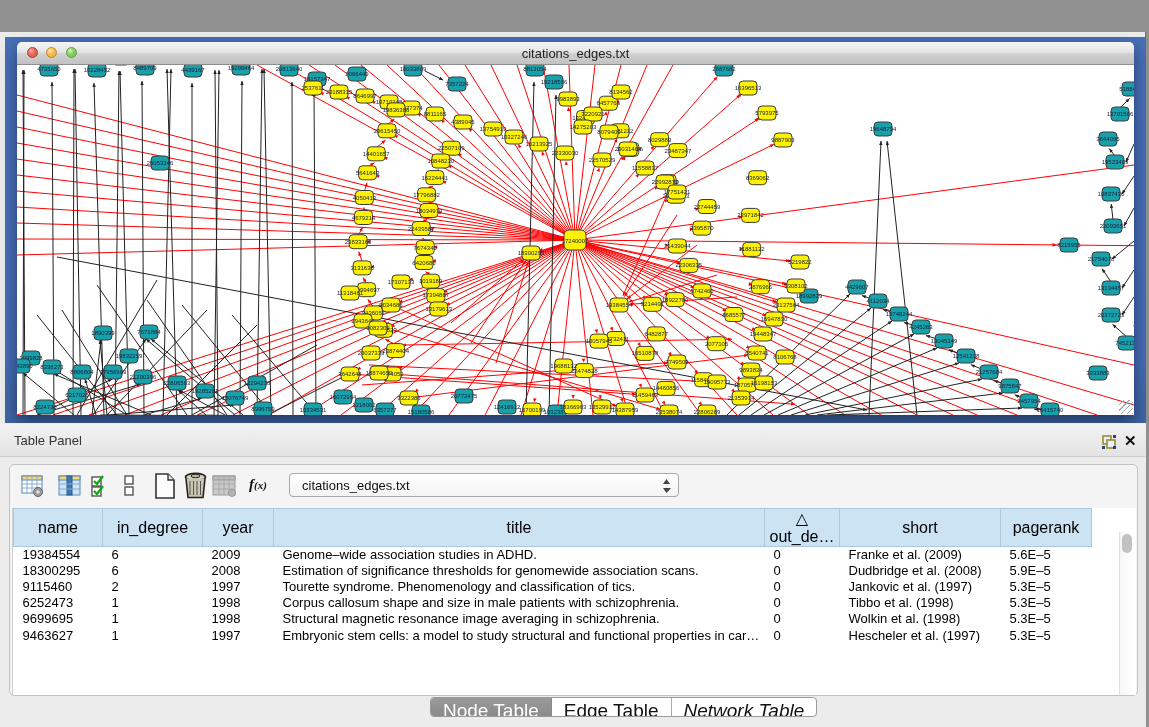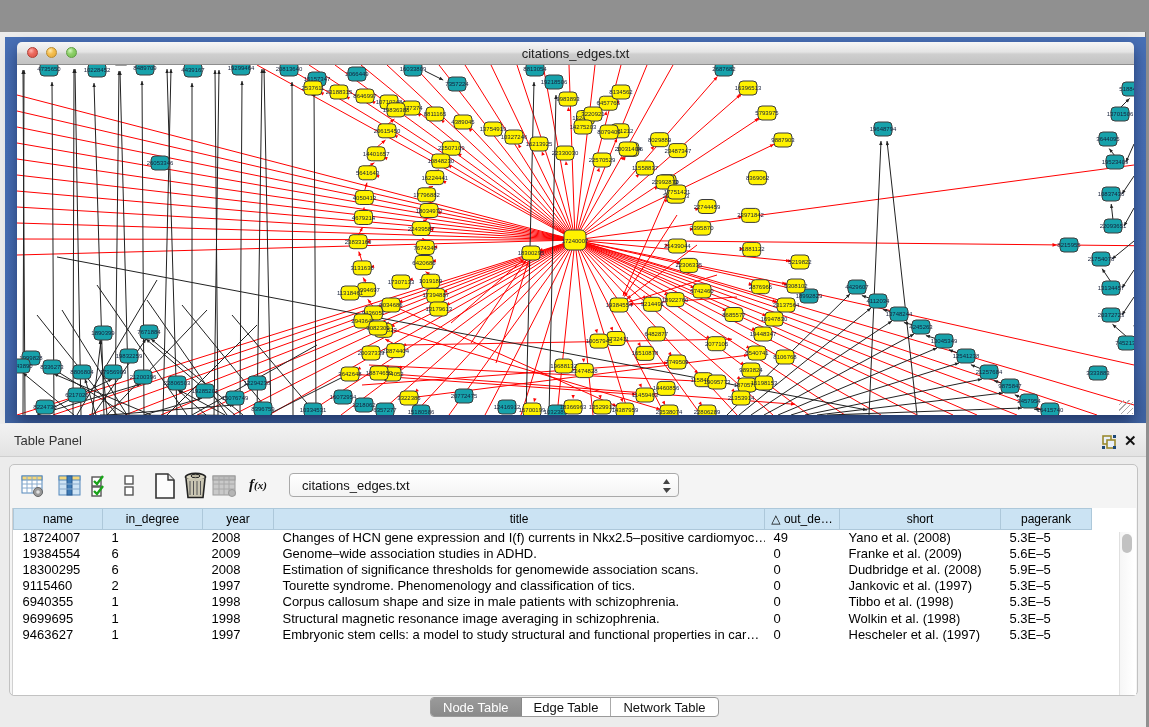--- a/index.html
+++ b/index.html
@@ -15,29 +15,29 @@
 .grip { position:absolute; right:1px; bottom:1px; width:14px; height:14px;
   background:repeating-linear-gradient(135deg, transparent 0 3px, #aaa 3px 4px); }
 .tablepanel { position:absolute; left:0; top:391px; width:1146px; height:326px; background:#ececec; }
 .tp-head { position:absolute; left:0; top:1px; width:1146px; height:33px; background:linear-gradient(180deg,#f2f2f2,#e3e3e3); border-bottom:1px solid #cfcfcf; }
 .tp-head .t { position:absolute; left:14px; top:9px; font-size:13px; color:#333; }
 .tp-x { position:absolute; left:1124px; top:8px; font-size:15px; font-weight:bold; color:#111; }
 .container { position:absolute; left:9px; top:41px; width:1129px; height:232px; background:#f4f4f4; border:1px solid #c2c2c2; border-radius:5px; }
 .toolbar { position:absolute; left:0; top:0; width:100%; height:42px; }
 .combo { position:absolute; left:279px; top:8px; width:390px; height:24px; background:linear-gradient(180deg,#ffffff,#f4f4f4); border:1px solid #a9a9a9; border-radius:4px; font-size:13px; color:#111; padding:4px 0 0 12px; }
 table.grid { border-collapse:collapse; table-layout:fixed; width:1078px; font-size:13px; color:#000; background:#fff; }
-table.grid th { background:#cbe3f3; border:1px solid #adc8da; border-top:1px solid #adc8da; font-weight:normal; font-size:12px; height:21px; padding:0 2px; }
+table.grid th { background:#cbe3f3; border:1px solid #adc8da; border-top:1px solid #adc8da; font-weight:normal; font-size:16px; height:21px; padding:0 2px; }
 table.grid td { height:16.1px; padding:0 2px 0 9px; white-space:nowrap; overflow:hidden; border:none; }
 .gridwrap { position:absolute; left:2px; top:43px; width:1124px; height:187px; background:#fff; overflow:hidden; border-left:1px solid #d0d0d0;}
 .sbar { position:absolute; right:2px; top:24px; width:15px; height:163px; background:linear-gradient(90deg,#f6f6f6,#fff); border-left:1px solid #e0e0e0; }
 .sthumb { position:absolute; left:2px; top:2px; width:10px; height:19px; background:#c2c2c2; border-radius:5px; }
 .tabs { position:absolute; left:430px; top:274px; height:20px; display:flex; border:1px solid #9a9a9a; border-radius:4px; overflow:hidden; background:#fff; }
-.tabs .tab { font-size:13px; padding:2px 12px 0 12px; color:#111; border-right:1px solid #aaa; }
+.tabs .tab { font-size:19px; padding:2px 12px 0 12px; color:#111; border-right:1px solid #aaa; }
 .tabs .tab.sel { background:linear-gradient(180deg,#9a9a9a,#8a8a8a); color:#fff; border-right:1px solid #888; }
-.tabs .tab:last-child { border-right:none; }
+.tabs .tab:last-child { border-right:none;font-style:italic; }
 .status { position:absolute; left:0; top:300px; width:1146px; height:26px; }
 .mem { position:absolute; left:1056px; top:8px; width:62px; text-align:right; font-size:11px; color:#222; }
 .dot { position:absolute; left:1123px; top:8px; width:12px; height:12px; border-radius:50%; background:#3dc43d; border:1px solid #2a7d2a; }
 .ic { display:inline-block; vertical-align:top; }
 </style></head>
 <body>
 <div class="app">
   <div class="desktop">
     <div class="macwin">
       <div class="canvas"><svg width="1117" height="350" viewBox="0 0 1117 350" font-family="Liberation Sans, sans-serif">
@@ -872,29 +872,20 @@
           <tbody>
               <tr>
                 <th>name</th>
                 <th>in_degree</th>
                 <th>year</th>
                 <th>title</th>
                 <th>△ out_de…</th>
                 <th>short</th>
                 <th>pagerank</th>
               </tr>
-          <tr>
-                <td class="c1">18724007</td>
-                <td class="c2">1</td>
-                <td class="c3">2008</td>
-                <td class="c4">Changes of HCN gene expression and I(f) currents in Nkx2.5–positive cardiomyoc…</td>
-                <td class="c5">49</td>
-                <td class="c6">Yano et al. (2008)</td>
-                <td class="c7">5.3E–5</td>
-              </tr>
               <tr>
                 <td class="c1">19384554</td>
                 <td class="c2">6</td>
                 <td class="c3">2009</td>
                 <td class="c4">Genome–wide association studies in ADHD.</td>
                 <td class="c5">0</td>
                 <td class="c6">Franke et al. (2009)</td>
                 <td class="c7">5.6E–5</td>
               </tr>
               <tr>
@@ -909,21 +900,21 @@
               <tr>
                 <td class="c1">9115460</td>
                 <td class="c2">2</td>
                 <td class="c3">1997</td>
                 <td class="c4">Tourette syndrome. Phenomenology and classification of tics.</td>
                 <td class="c5">0</td>
                 <td class="c6">Jankovic et al. (1997)</td>
                 <td class="c7">5.3E–5</td>
               </tr>
               <tr>
-                <td class="c1">6940355</td>
+                <td class="c1">6252473</td>
                 <td class="c2">1</td>
                 <td class="c3">1998</td>
                 <td class="c4">Corpus callosum shape and size in male patients with schizophrenia.</td>
                 <td class="c5">0</td>
                 <td class="c6">Tibbo et al. (1998)</td>
                 <td class="c7">5.3E–5</td>
               </tr>
               <tr>
                 <td class="c1">9699695</td>
                 <td class="c2">1</td>

